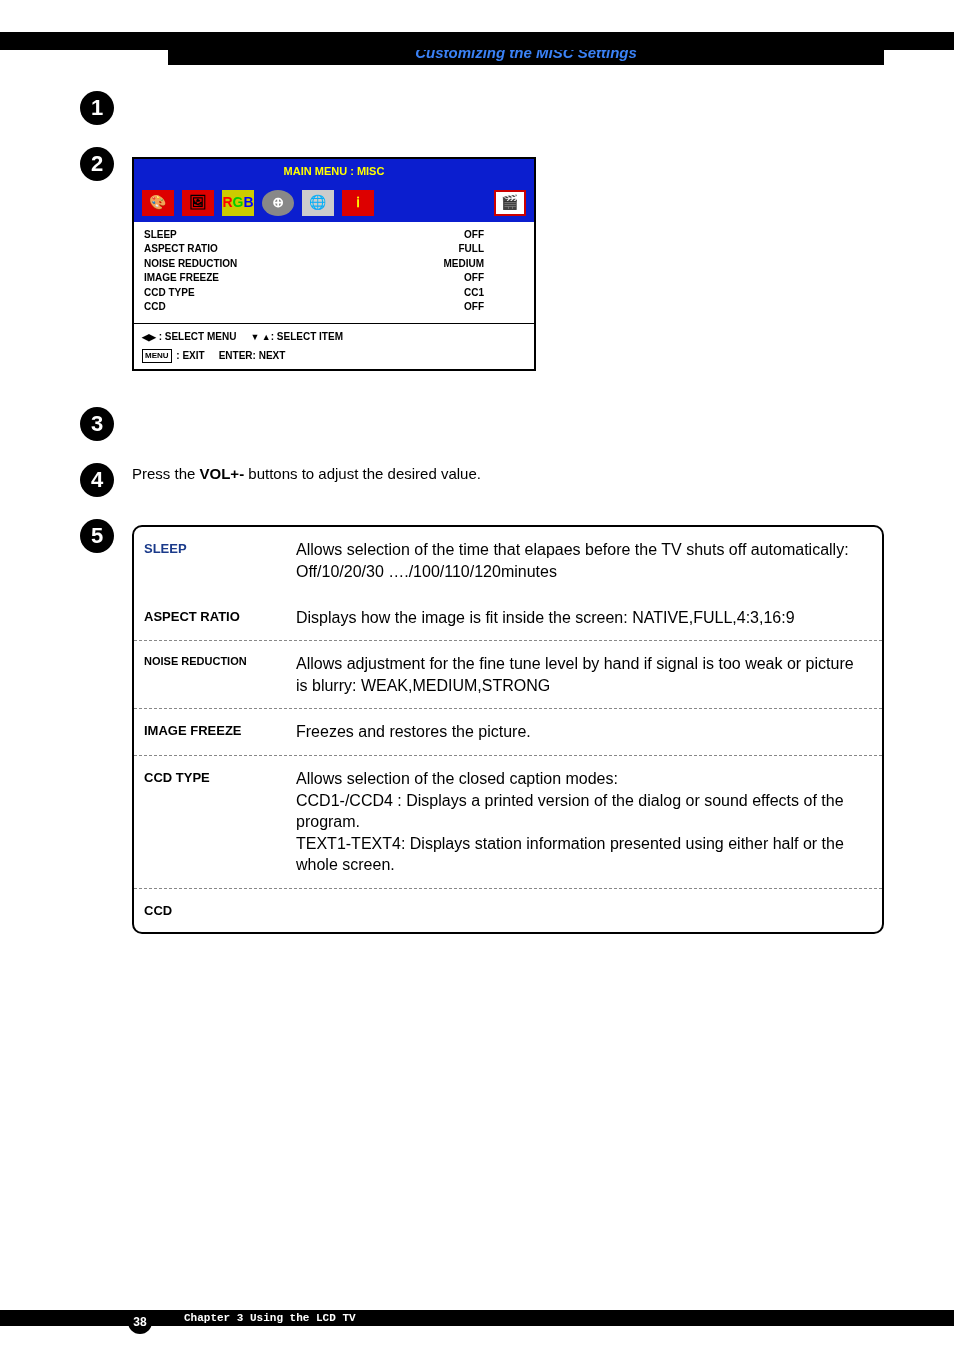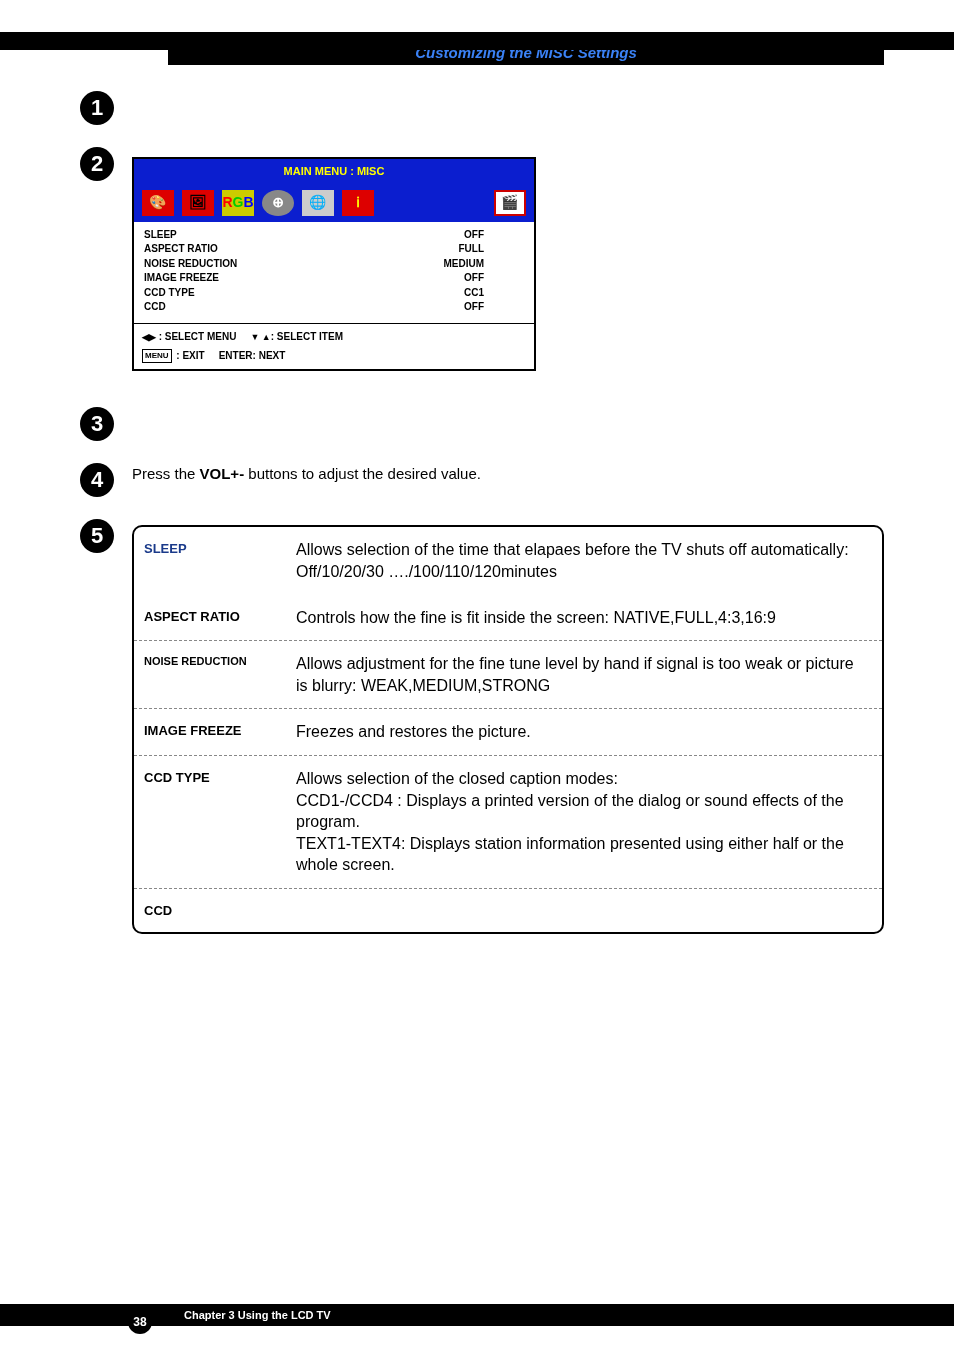--- a/index.html
+++ b/index.html
@@ -22,21 +22,21 @@
   .menu-key { display: inline-block; border: 1px solid #000; font-size: 8px; padding: 0 2px; margin-right: 2px; vertical-align: middle; }
   .tri { font-size: 9px; }
 
   .def-table { border: 2px solid #000; border-radius: 10px; width: 100%; margin-top: 6px; }
   .def-row { display: flex; border-bottom: 1px dashed #888; }
   .def-row:first-child { border-bottom: none; }
   .def-row:last-child { border-bottom: none; }
   .def-label { width: 160px; flex: 0 0 160px; font-weight: bold; font-size: 13px; padding: 12px 8px 12px 10px; color: #000; }
   .def-text { flex: 1; font-size: 16px; padding: 12px 14px 12px 2px; line-height: 1.35; }
 
-  .footer-bar { position: absolute; left: 0; bottom: 28px; width: 954px; height: 22px; background: #000; display: flex; align-items: center; }
+  .footer-bar { position: absolute; left: 0; bottom: 28px; width: 954px; height: 16px; background: #000; display: flex; align-items: center; font-family: Liberation Mono, monospace; }
   .footer-num-wrap { position: absolute; left: 128px; bottom: 20px; }
   .footer-num { width: 24px; height: 24px; border-radius: 50%; background: #000000; color: #fff; font-size: 12px; font-weight: bold; display: flex; align-items: center; justify-content: center; }
   .footer-text { color: #fff; font-size: 11px; font-weight: bold; margin-left: 184px; }
 </style>
 </head>
 <body>
 
 <div class="page">
   <div class="top-black-bar"></div>
 
@@ -119,21 +119,21 @@
     <div class="step" style="margin-bottom:0">
       <div class="circle-num">5</div>
       <div class="step-body">
         <div class="def-table">
           <div class="def-row">
             <div class="def-label" style="color:#1a3a8a">SLEEP</div>
             <div class="def-text">Allows selection of the time that elapaes before the TV shuts off automatically: Off/10/20/30 …./100/110/120minutes</div>
           </div>
           <div class="def-row">
             <div class="def-label">ASPECT RATIO</div>
-            <div class="def-text">Controls how the fine is fit inside the screen: NATIVE,FULL,4:3,16:9</div>
+            <div class="def-text">Displays how the image is fit inside the screen: NATIVE,FULL,4:3,16:9</div>
           </div>
           <div class="def-row">
             <div class="def-label" style="font-size:11px">NOISE REDUCTION</div>
             <div class="def-text">Allows adjustment for the fine tune level by hand if signal is too weak or picture is blurry: WEAK,MEDIUM,STRONG</div>
           </div>
           <div class="def-row">
             <div class="def-label">IMAGE FREEZE</div>
             <div class="def-text"> Freezes and restores the picture.</div>
           </div>
           <div class="def-row">

